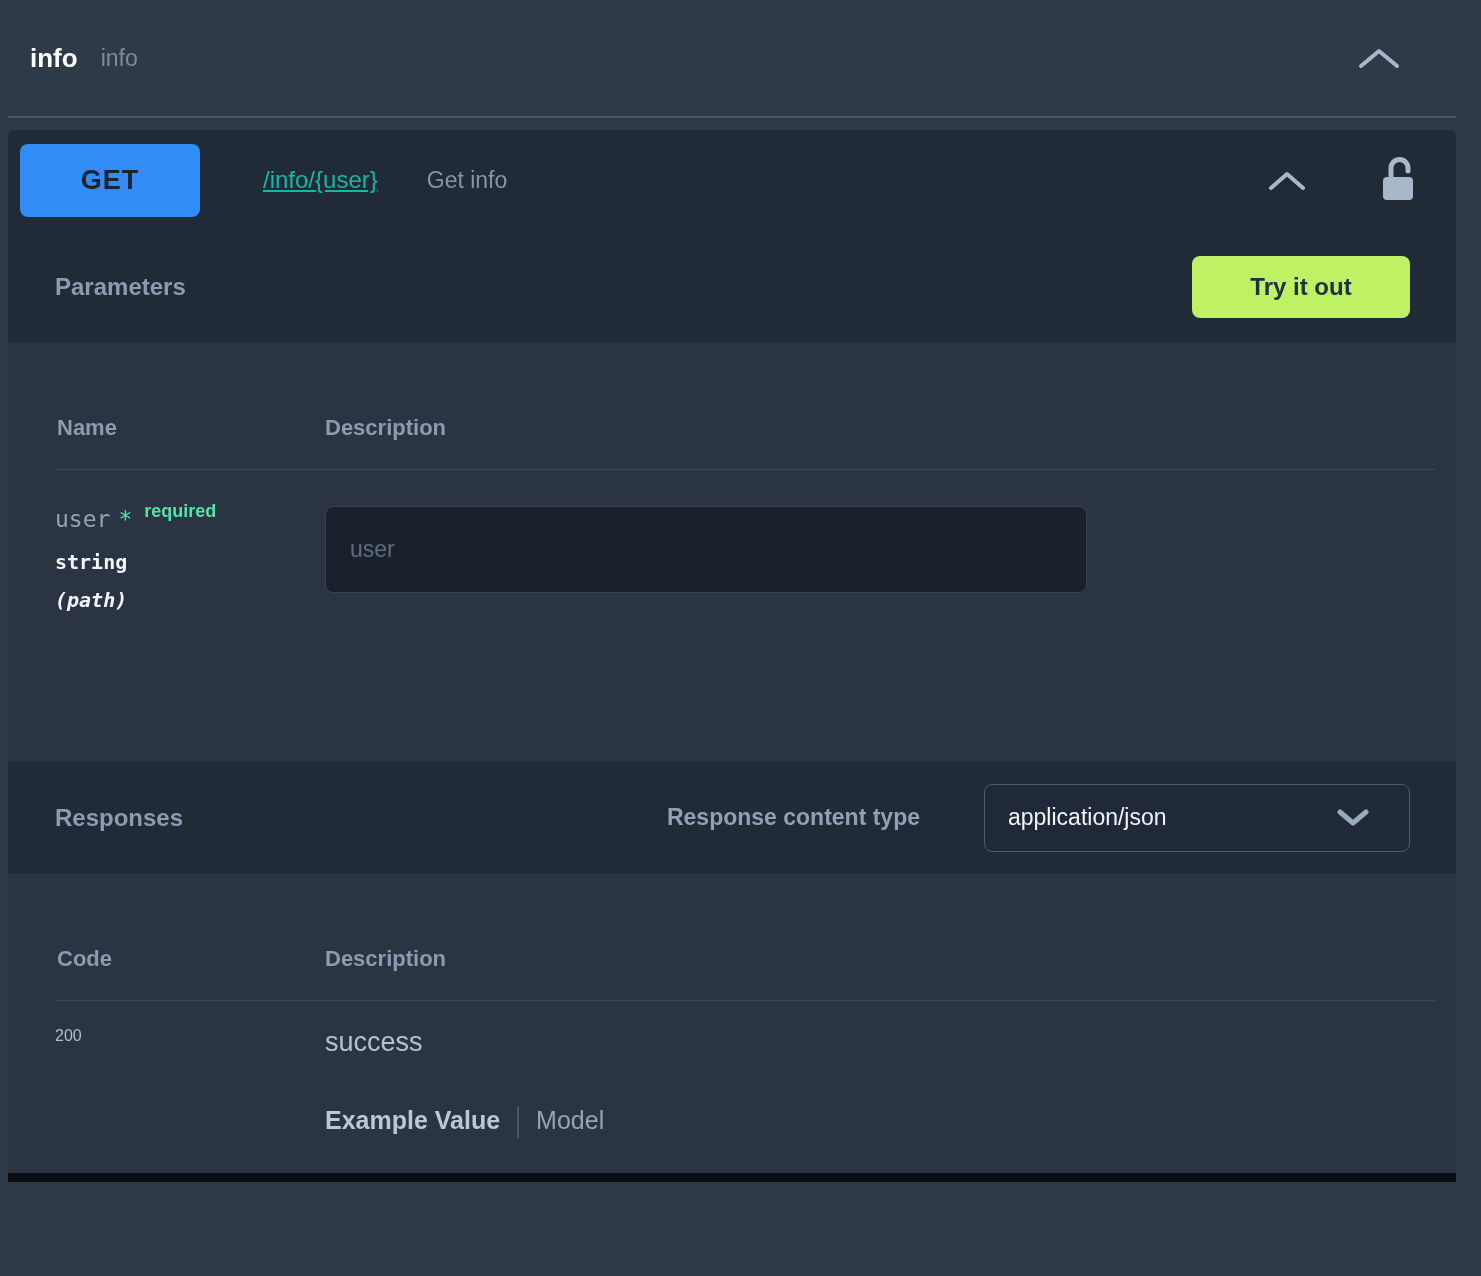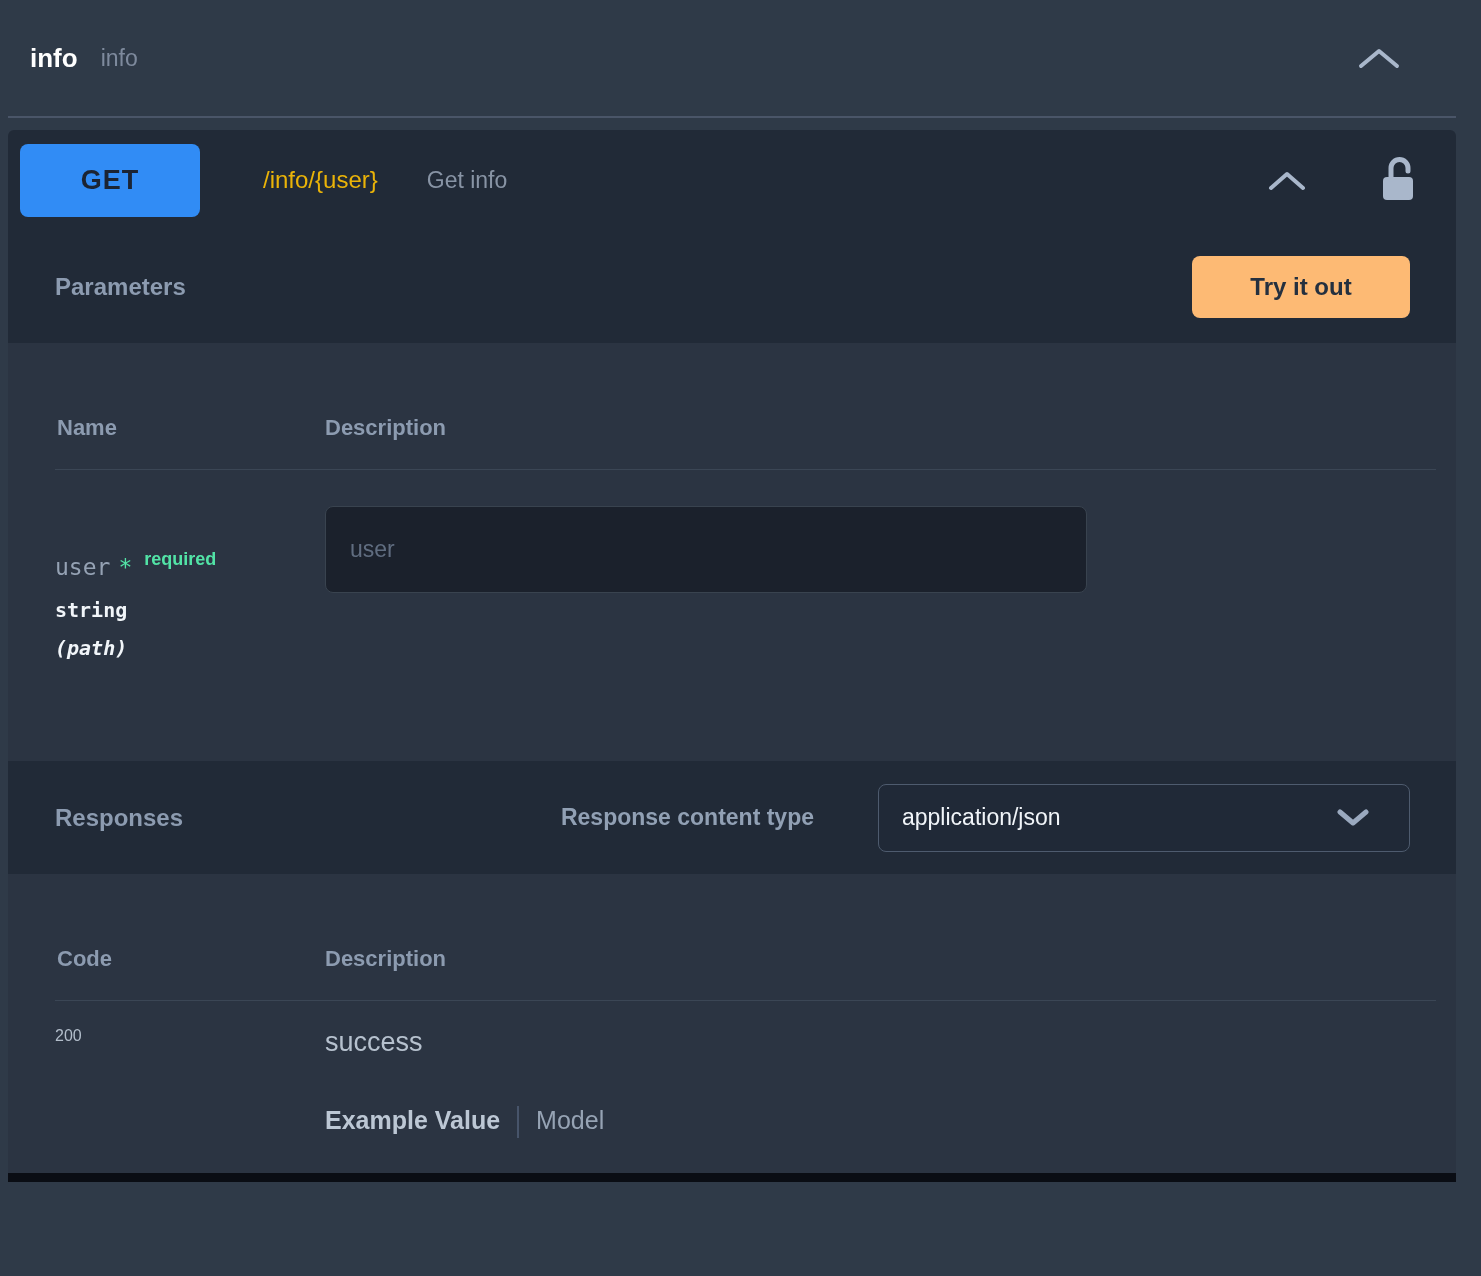--- a/index.html
+++ b/index.html
@@ -53,21 +53,21 @@
   }
   .method-btn {
     width: 180px; height: 73px;
     background: #318cf5;
     border: none; border-radius: 8px;
     font-family: "Liberation Sans", sans-serif;
     font-size: 27px; font-weight: bold; letter-spacing: 1px;
     color: #1b2433;
     cursor: pointer;
   }
-  .op-path { margin-left: 23px; font-size: 24px; font-weight: 500; color: #eab308; }
+  .op-path { margin-left: 23px; font-size: 24px; font-weight: 500; color: #14b8a6; text-decoration: underline; }
   .op-sumtext { margin-left: 9px; font-size: 23px; color: #8894a5; }
   .op-collapse, .op-auth {
     background: none; border: none; padding: 0; cursor: pointer;
     display: flex; align-items: center;
   }
   .op-collapse { margin-left: auto; }
   .op-auth { margin-left: 34px; }
 
   .op-description {
     height: 114px;
@@ -80,21 +80,21 @@
   .sec-header {
     height: 113px;
     display: flex;
     align-items: center;
     padding: 0 46px 0 47px;
   }
   .sec-title { margin: 0; font-size: 24px; font-weight: bold; color: #8c9bb0; }
   .try-btn {
     margin-left: auto;
     width: 218px; height: 62px;
-    background: #fdba74;
+    background: #bef264;
     border: none; border-radius: 8px;
     font-family: "Liberation Sans", sans-serif;
     font-size: 24px; font-weight: bold; color: #24303f;
     cursor: pointer;
   }
 
   .params-body { height: 418px; }
   .responses-body { height: 308px; position: relative; }
 
   .tbl-head {
@@ -103,21 +103,21 @@
     padding: 72px 0 28px 2px;
     border-bottom: 1px solid #3b4655;
   }
   .tbl-head .col1 { width: 268px; font-size: 22px; font-weight: bold; color: #8c9bb0; }
   .tbl-head .col2 { font-size: 22px; font-weight: bold; color: #8c9bb0; }
 
   .param-row { display: flex; margin-left: 47px; padding-top: 36px; }
   .param-row .col1 { width: 270px; }
   .pname {
     font-family: "DejaVu Sans Mono", monospace;
-    font-size: 23px; color: #95a2b4; margin-top: 48px;
+    font-size: 23px; color: #95a2b4;
   }
   .pname .star { color: #52e3a6; margin-left: 8px; }
   .pname .required {
     font-family: "Liberation Sans", sans-serif;
     font-size: 18px; font-weight: bold; color: #52e3a6;
     margin-left: 12px; position: relative; top: -10px;
   }
   .ptype {
     font-family: "DejaVu Sans Mono", monospace;
     font-size: 20px; font-weight: bold; color: #f1f5f9; margin-top: 18px;
@@ -136,21 +136,21 @@
     font-family: "Liberation Sans", sans-serif;
     font-size: 23px; color: #e2e8f0;
     outline: none;
   }
   .param-input::placeholder { color: #606d80; }
 
   .ct-label { margin-left: auto; font-size: 23px; font-weight: bold; color: #91a0b4; }
   .ct-select {
     margin-left: 24px;
     box-sizing: border-box;
-    width: 532px; height: 68px;
+    width: 426px; height: 68px;
     background: #202937;
     border: 1px solid #4e5b6e;
     border-radius: 8px;
     display: flex; align-items: center;
     padding: 0 40px 0 23px;
     cursor: pointer;
   }
   .ct-value { font-size: 23px; color: #f1f5f9; }
   .ct-select svg { margin-left: auto; }
 

